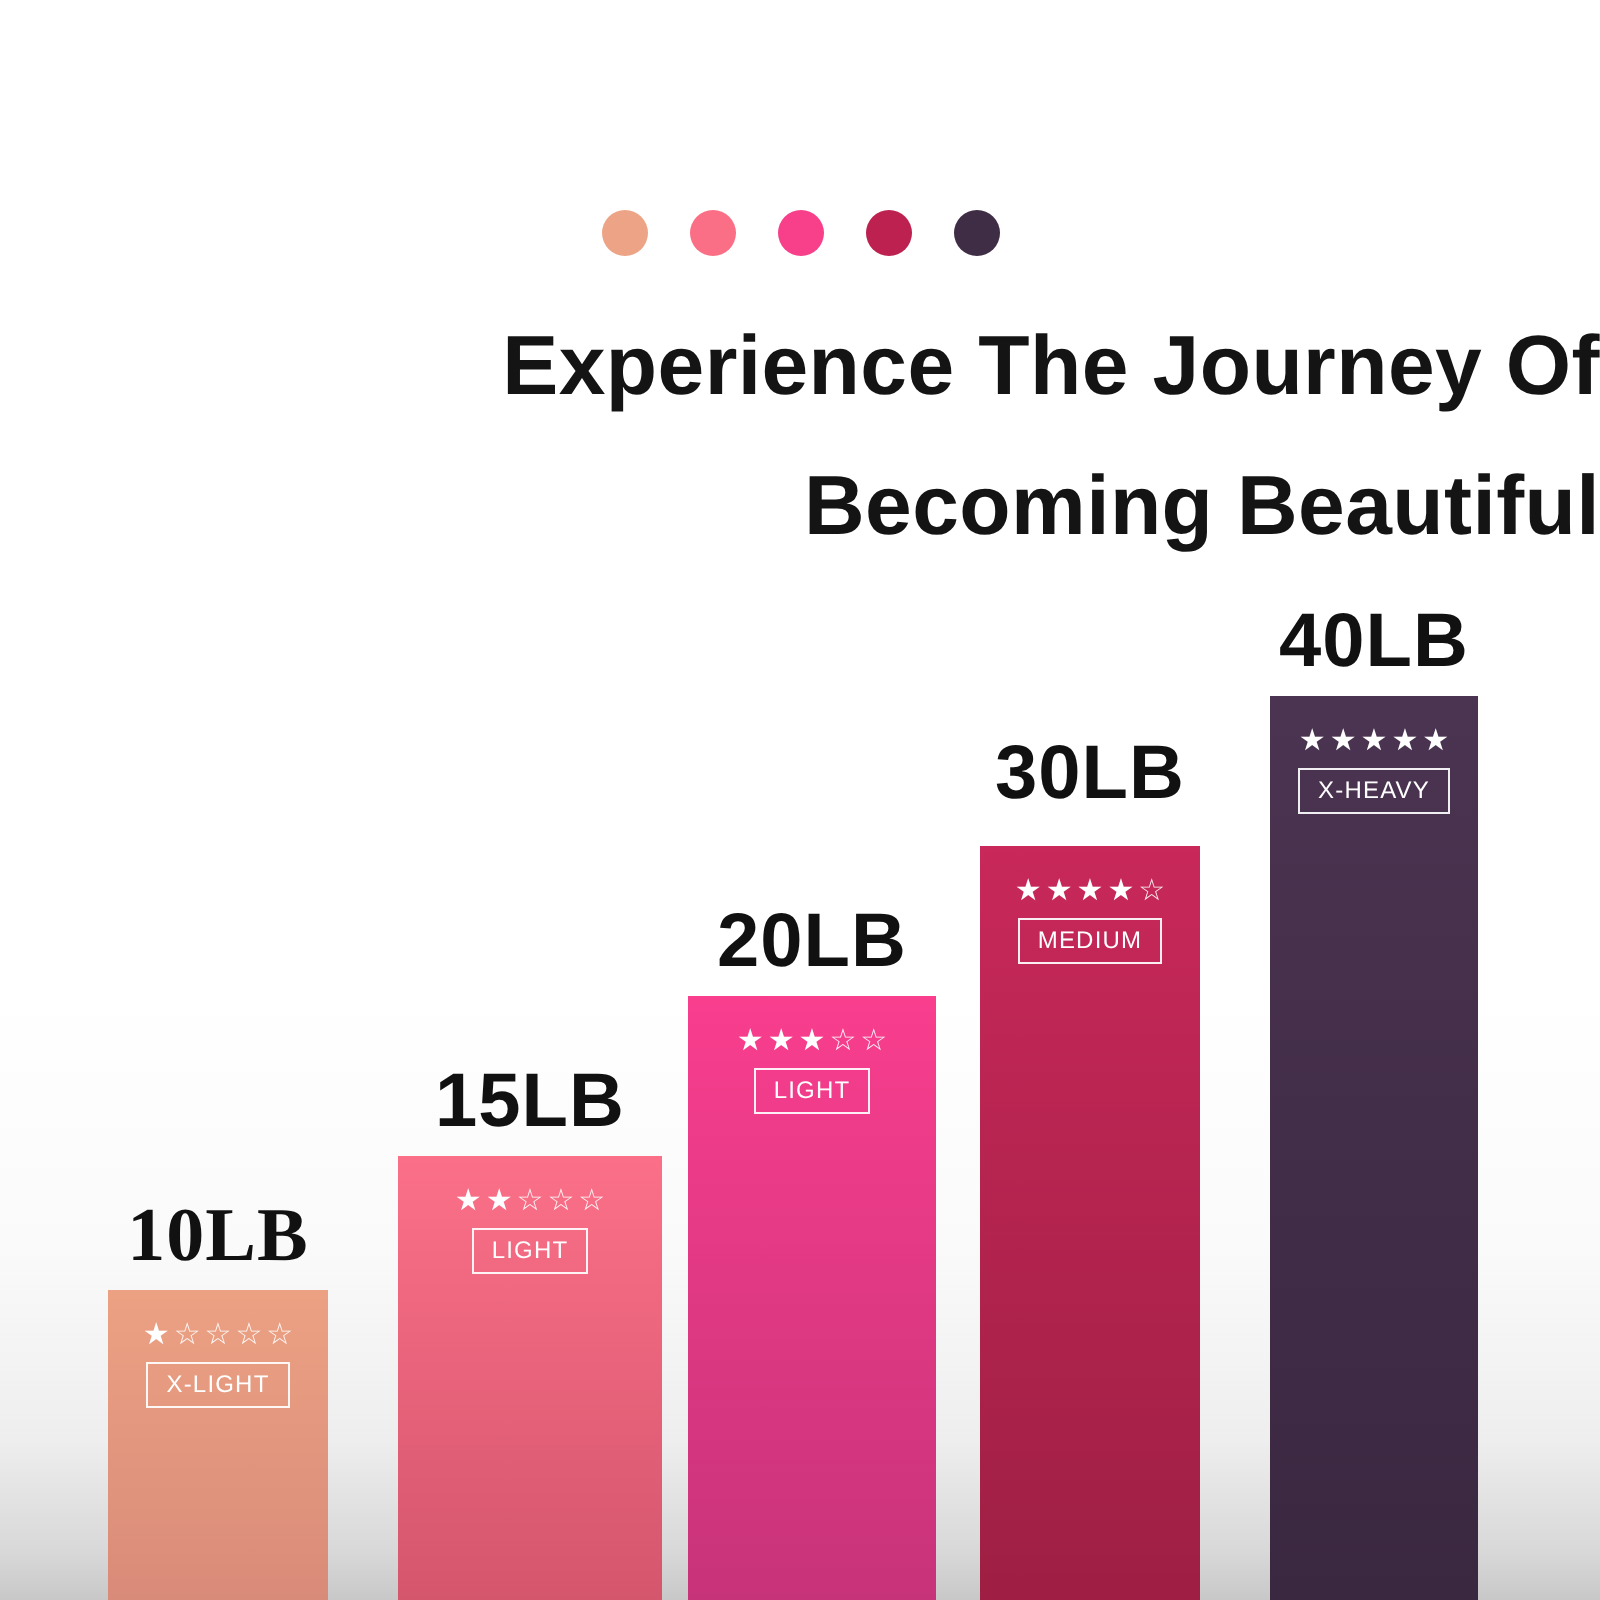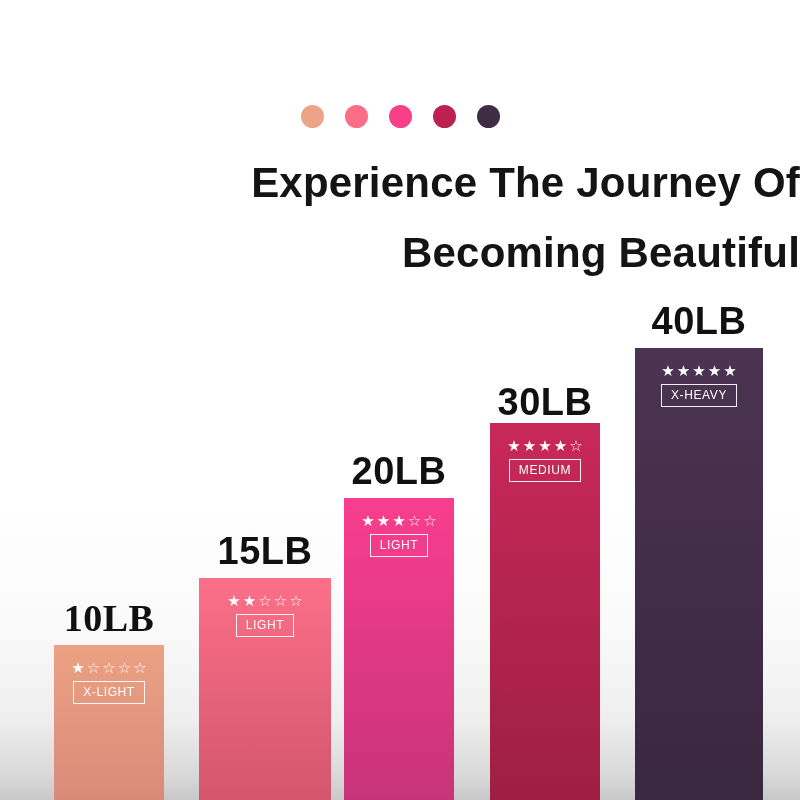--- a/index.html
+++ b/index.html
@@ -162,51 +162,51 @@
             <span class="star">★</span>
             <span class="star">★</span>
             <span class="star empty">☆</span>
             <span class="star empty">☆</span>
             <span class="star empty">☆</span>
           </div>
           <div class="level-box">LIGHT</div>
         </div>
       </div>
     </div>
-    <div class="bar-group" style="left: 344px; width: 110px; height: 354px; padding-left: 32px;">
+    <div class="bar-group" style="left: 344px; width: 124px; height: 354px; padding-left: 32px;">
       <div class="bar-weight" style="bottom: 307px;">20LB</div>
       <div class="bar" style="height: 302px; background: linear-gradient(rgb(249, 62, 142) 0%, rgb(199, 51, 121) 100%);">
         <div class="bar-inner">
           <div class="stars">
             <span class="star">★</span>
             <span class="star">★</span>
             <span class="star">★</span>
             <span class="star empty">☆</span>
             <span class="star empty">☆</span>
           </div>
           <div class="level-box">LIGHT</div>
         </div>
       </div>
     </div>
     <div class="bar-group" style="left: 490px; width: 110px; height: 429px;">
-      <div class="bar-weight" style="bottom: 376px;">30LB</div>
+      <div class="bar-weight" style="bottom: 391px;">30LB</div>
       <div class="bar" style="height: 377px; background: linear-gradient(rgb(200, 40, 90) 0%, rgb(158, 31, 67) 100%);">
         <div class="bar-inner">
           <div class="stars">
             <span class="star">★</span>
             <span class="star">★</span>
             <span class="star">★</span>
             <span class="star">★</span>
             <span class="star empty">☆</span>
           </div>
           <div class="level-box">MEDIUM</div>
         </div>
       </div>
     </div>
-    <div class="bar-group" style="left: 635px; width: 128px; height: 504px;">
+    <div class="bar-group" style="left: 635px; width: 104px; height: 504px;">
       <div class="bar-weight" style="bottom: 457px;">40LB</div>
       <div class="bar" style="height: 452px; background: linear-gradient(rgb(75, 52, 81) 0%, rgb(58, 39, 64) 100%);">
         <div class="bar-inner">
           <div class="stars">
             <span class="star">★</span>
             <span class="star">★</span>
             <span class="star">★</span>
             <span class="star">★</span>
             <span class="star">★</span>
           </div>

